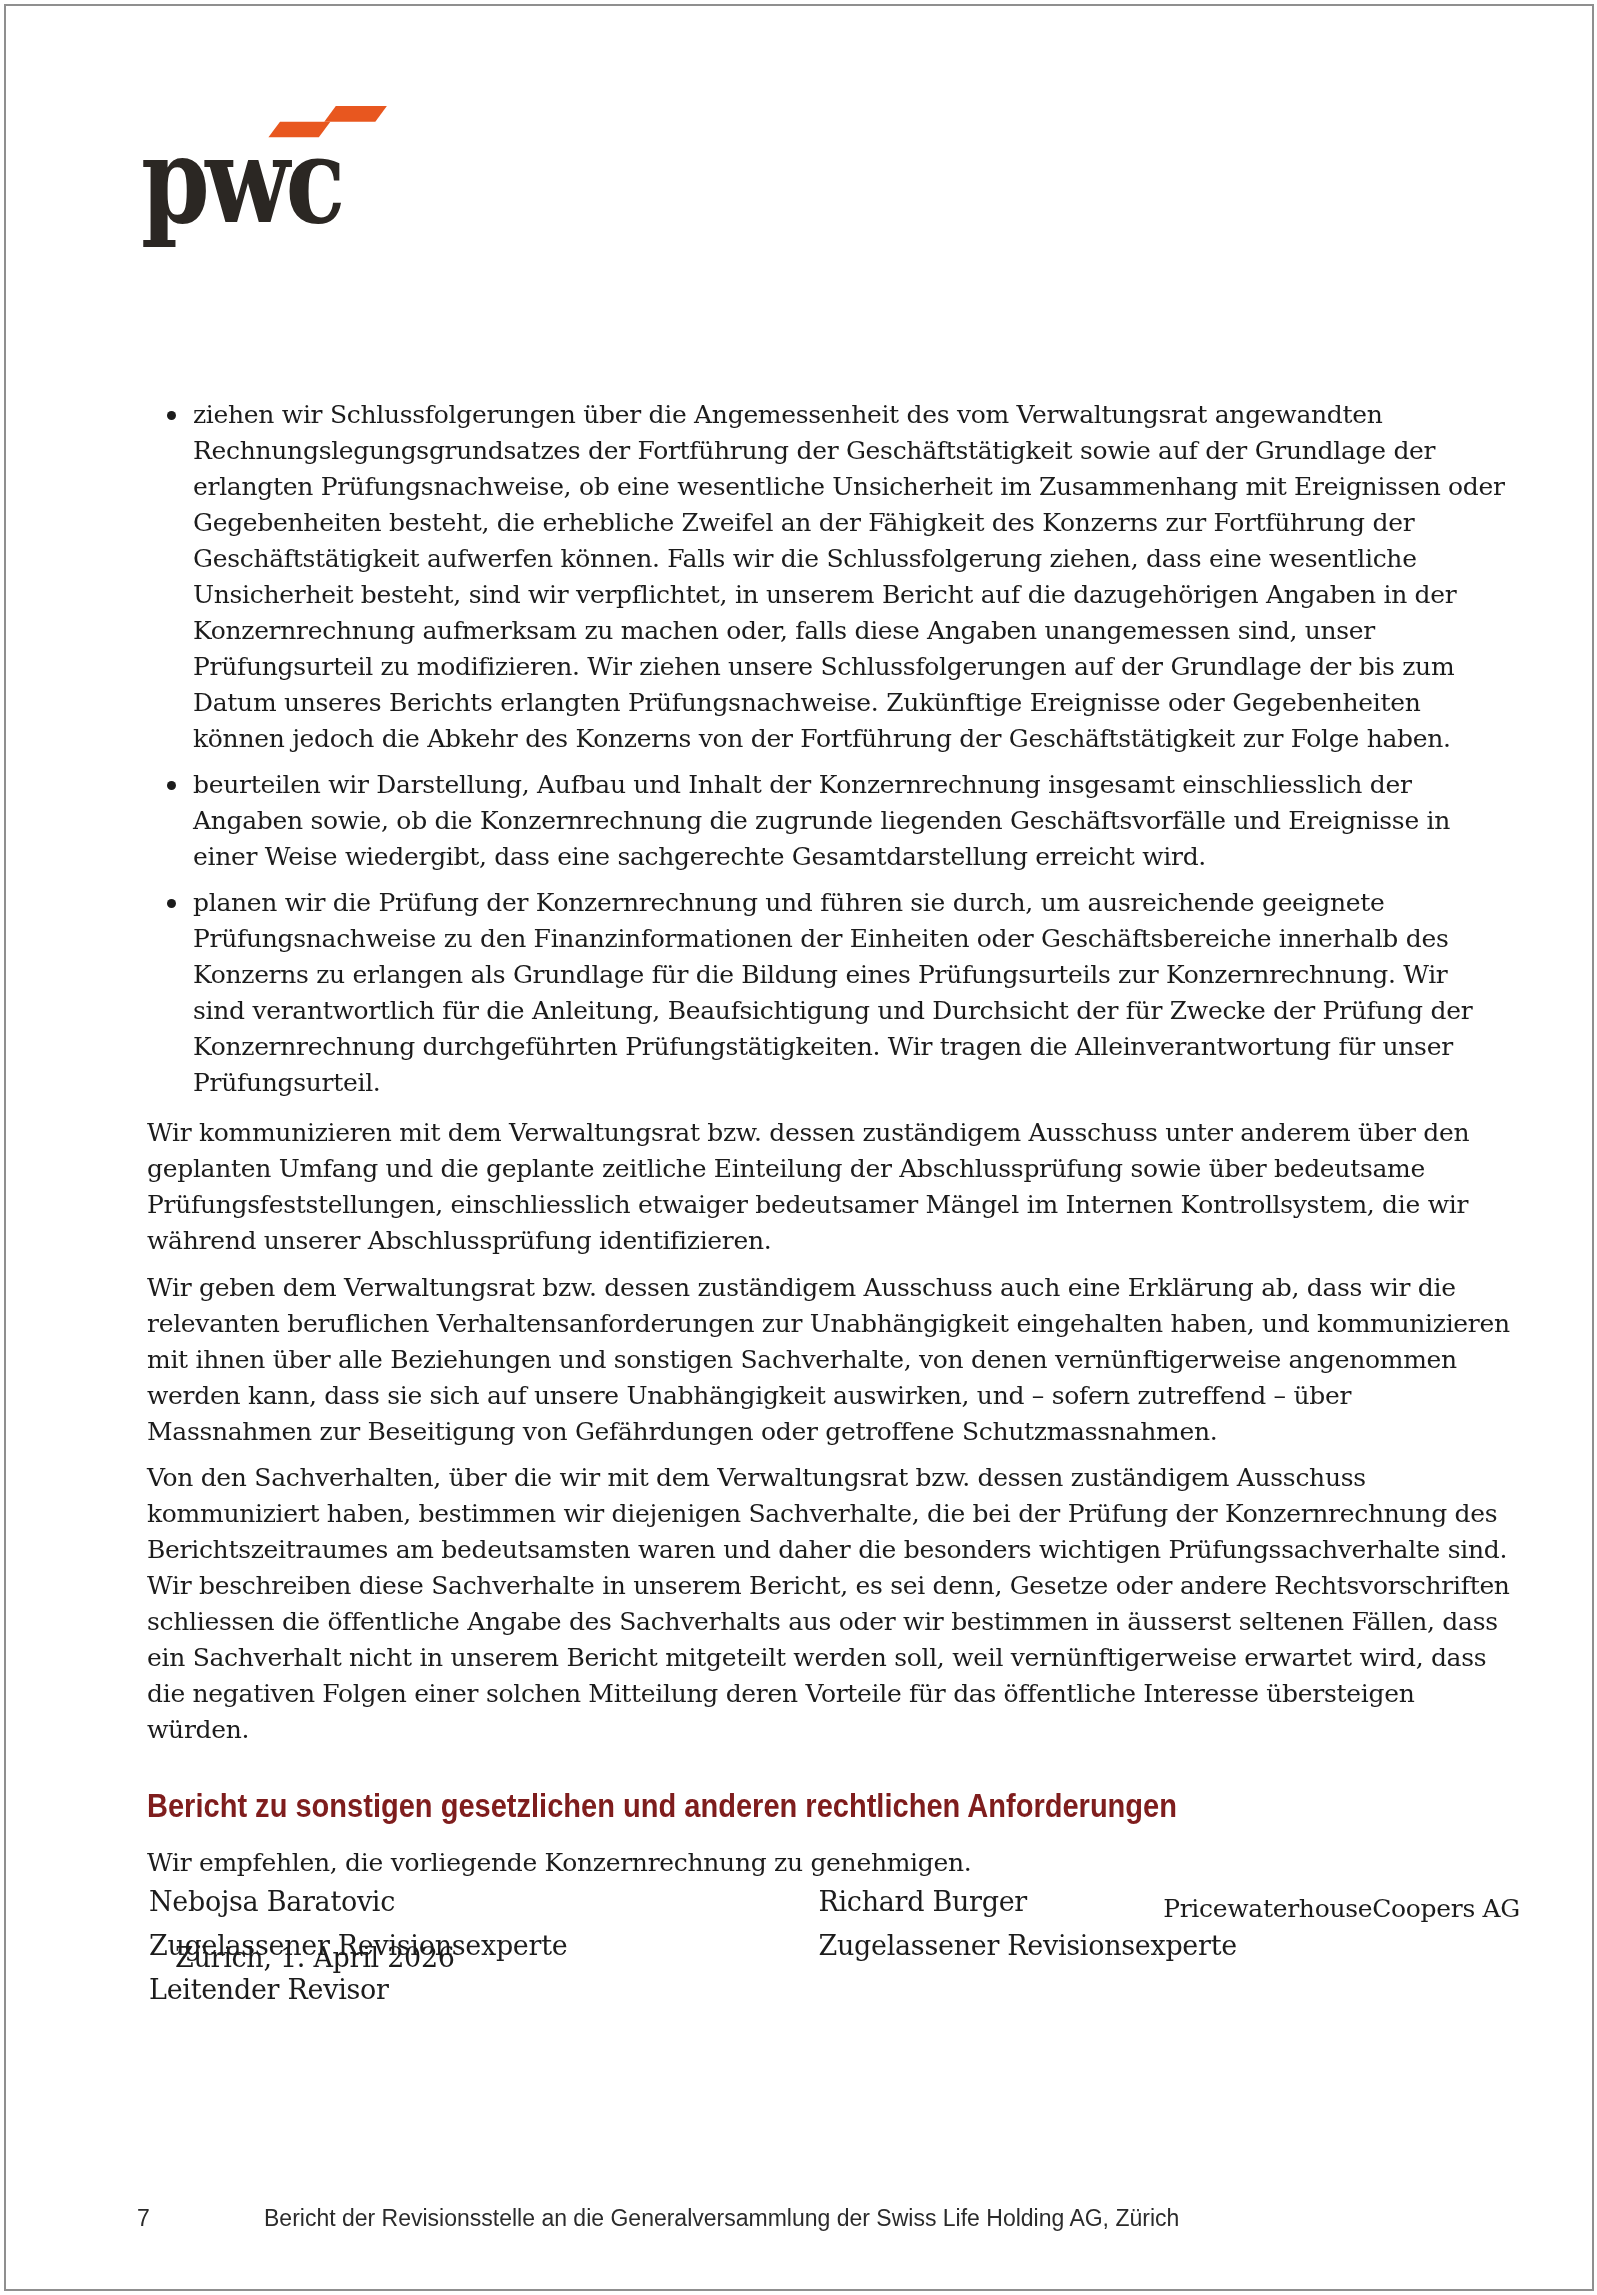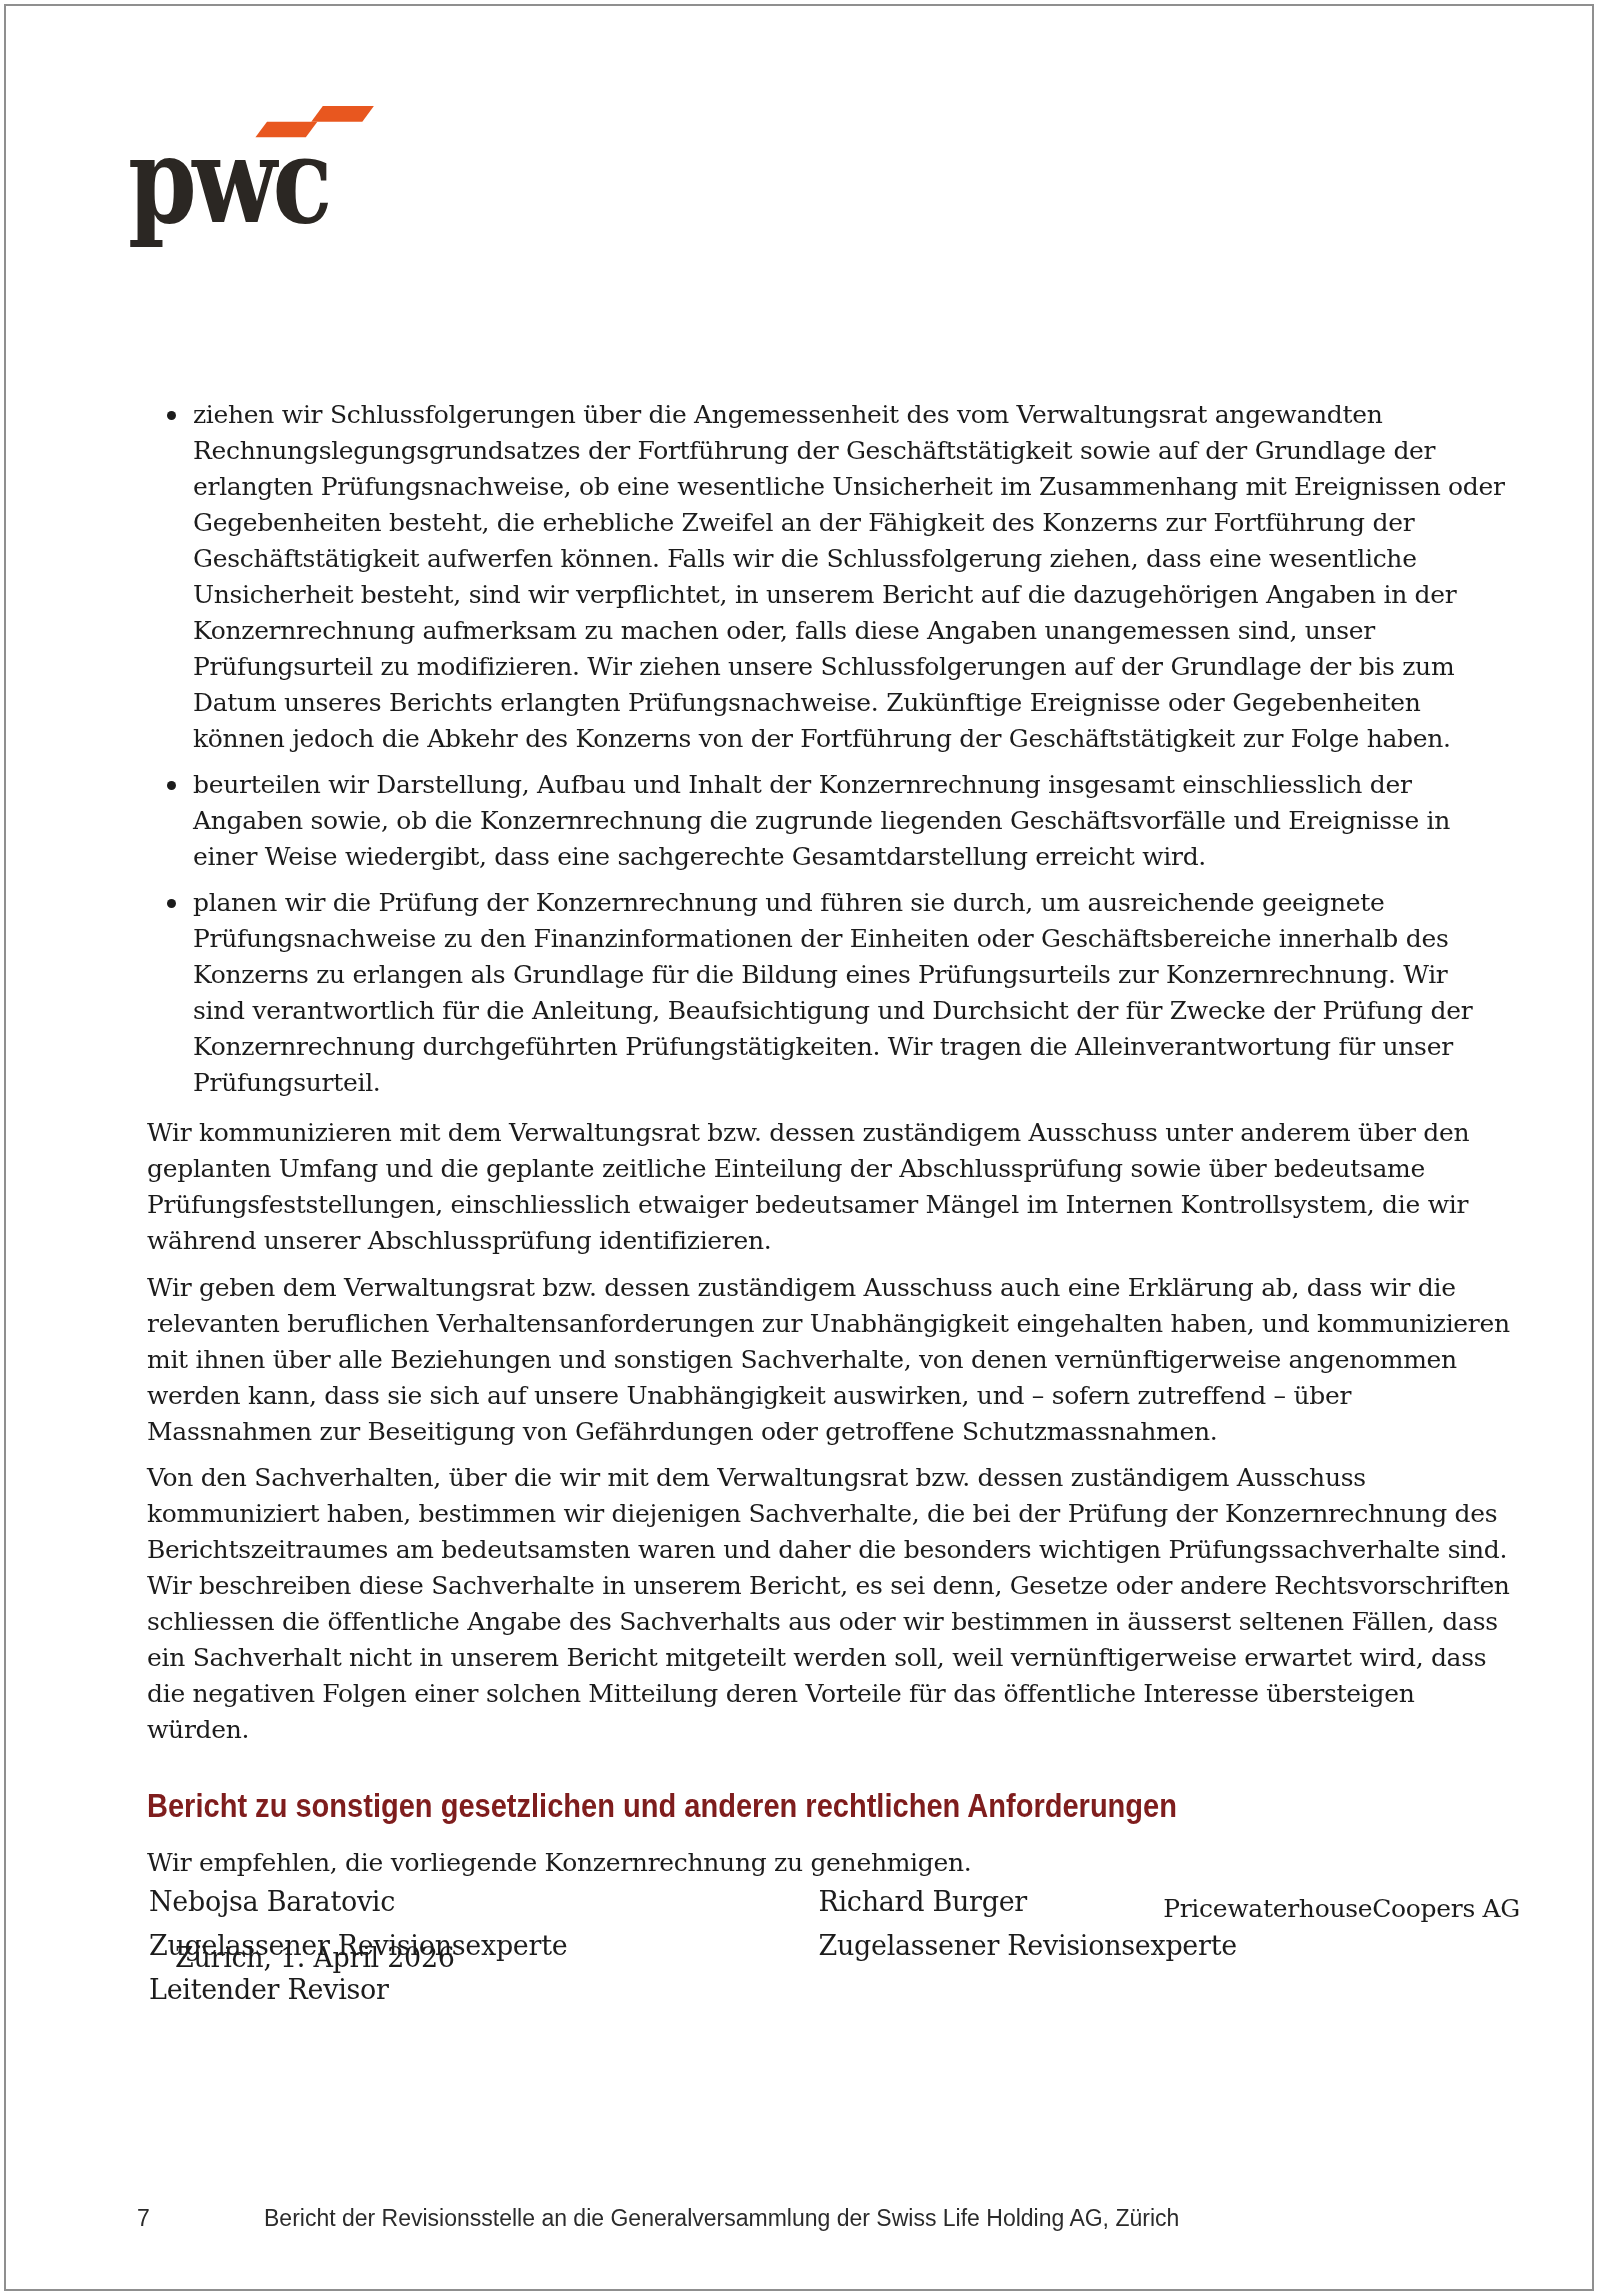--- a/index.html
+++ b/index.html
@@ -9,21 +9,21 @@
     position: relative;
     overflow: hidden;
   }
   .border-frame {
     position: absolute; inset: 4.1px;
     border: 2px solid #8f8f8f;
     background: transparent;
     pointer-events: none;
   }
   
-  .logo { position: absolute; left: 133px; top: 102px; width: 260px; height: 164px; }
+  .logo { position: absolute; left: 146px; top: 102px; width: 260px; height: 164px; }
   .logo-mark { position: absolute; left: 122px; top: 4.1px; width: 120px; height: 32px; }
   .logo-text {
     position: absolute; left: -5.5px; top: 18px;
     font-family: "DejaVu Serif", serif;
     font-weight: 700; font-size: 120px; line-height: 1;
     letter-spacing: -5.5px; color: #2b2723;
     transform: scaleX(0.82); transform-origin: left top;
   }
   
   .content {

